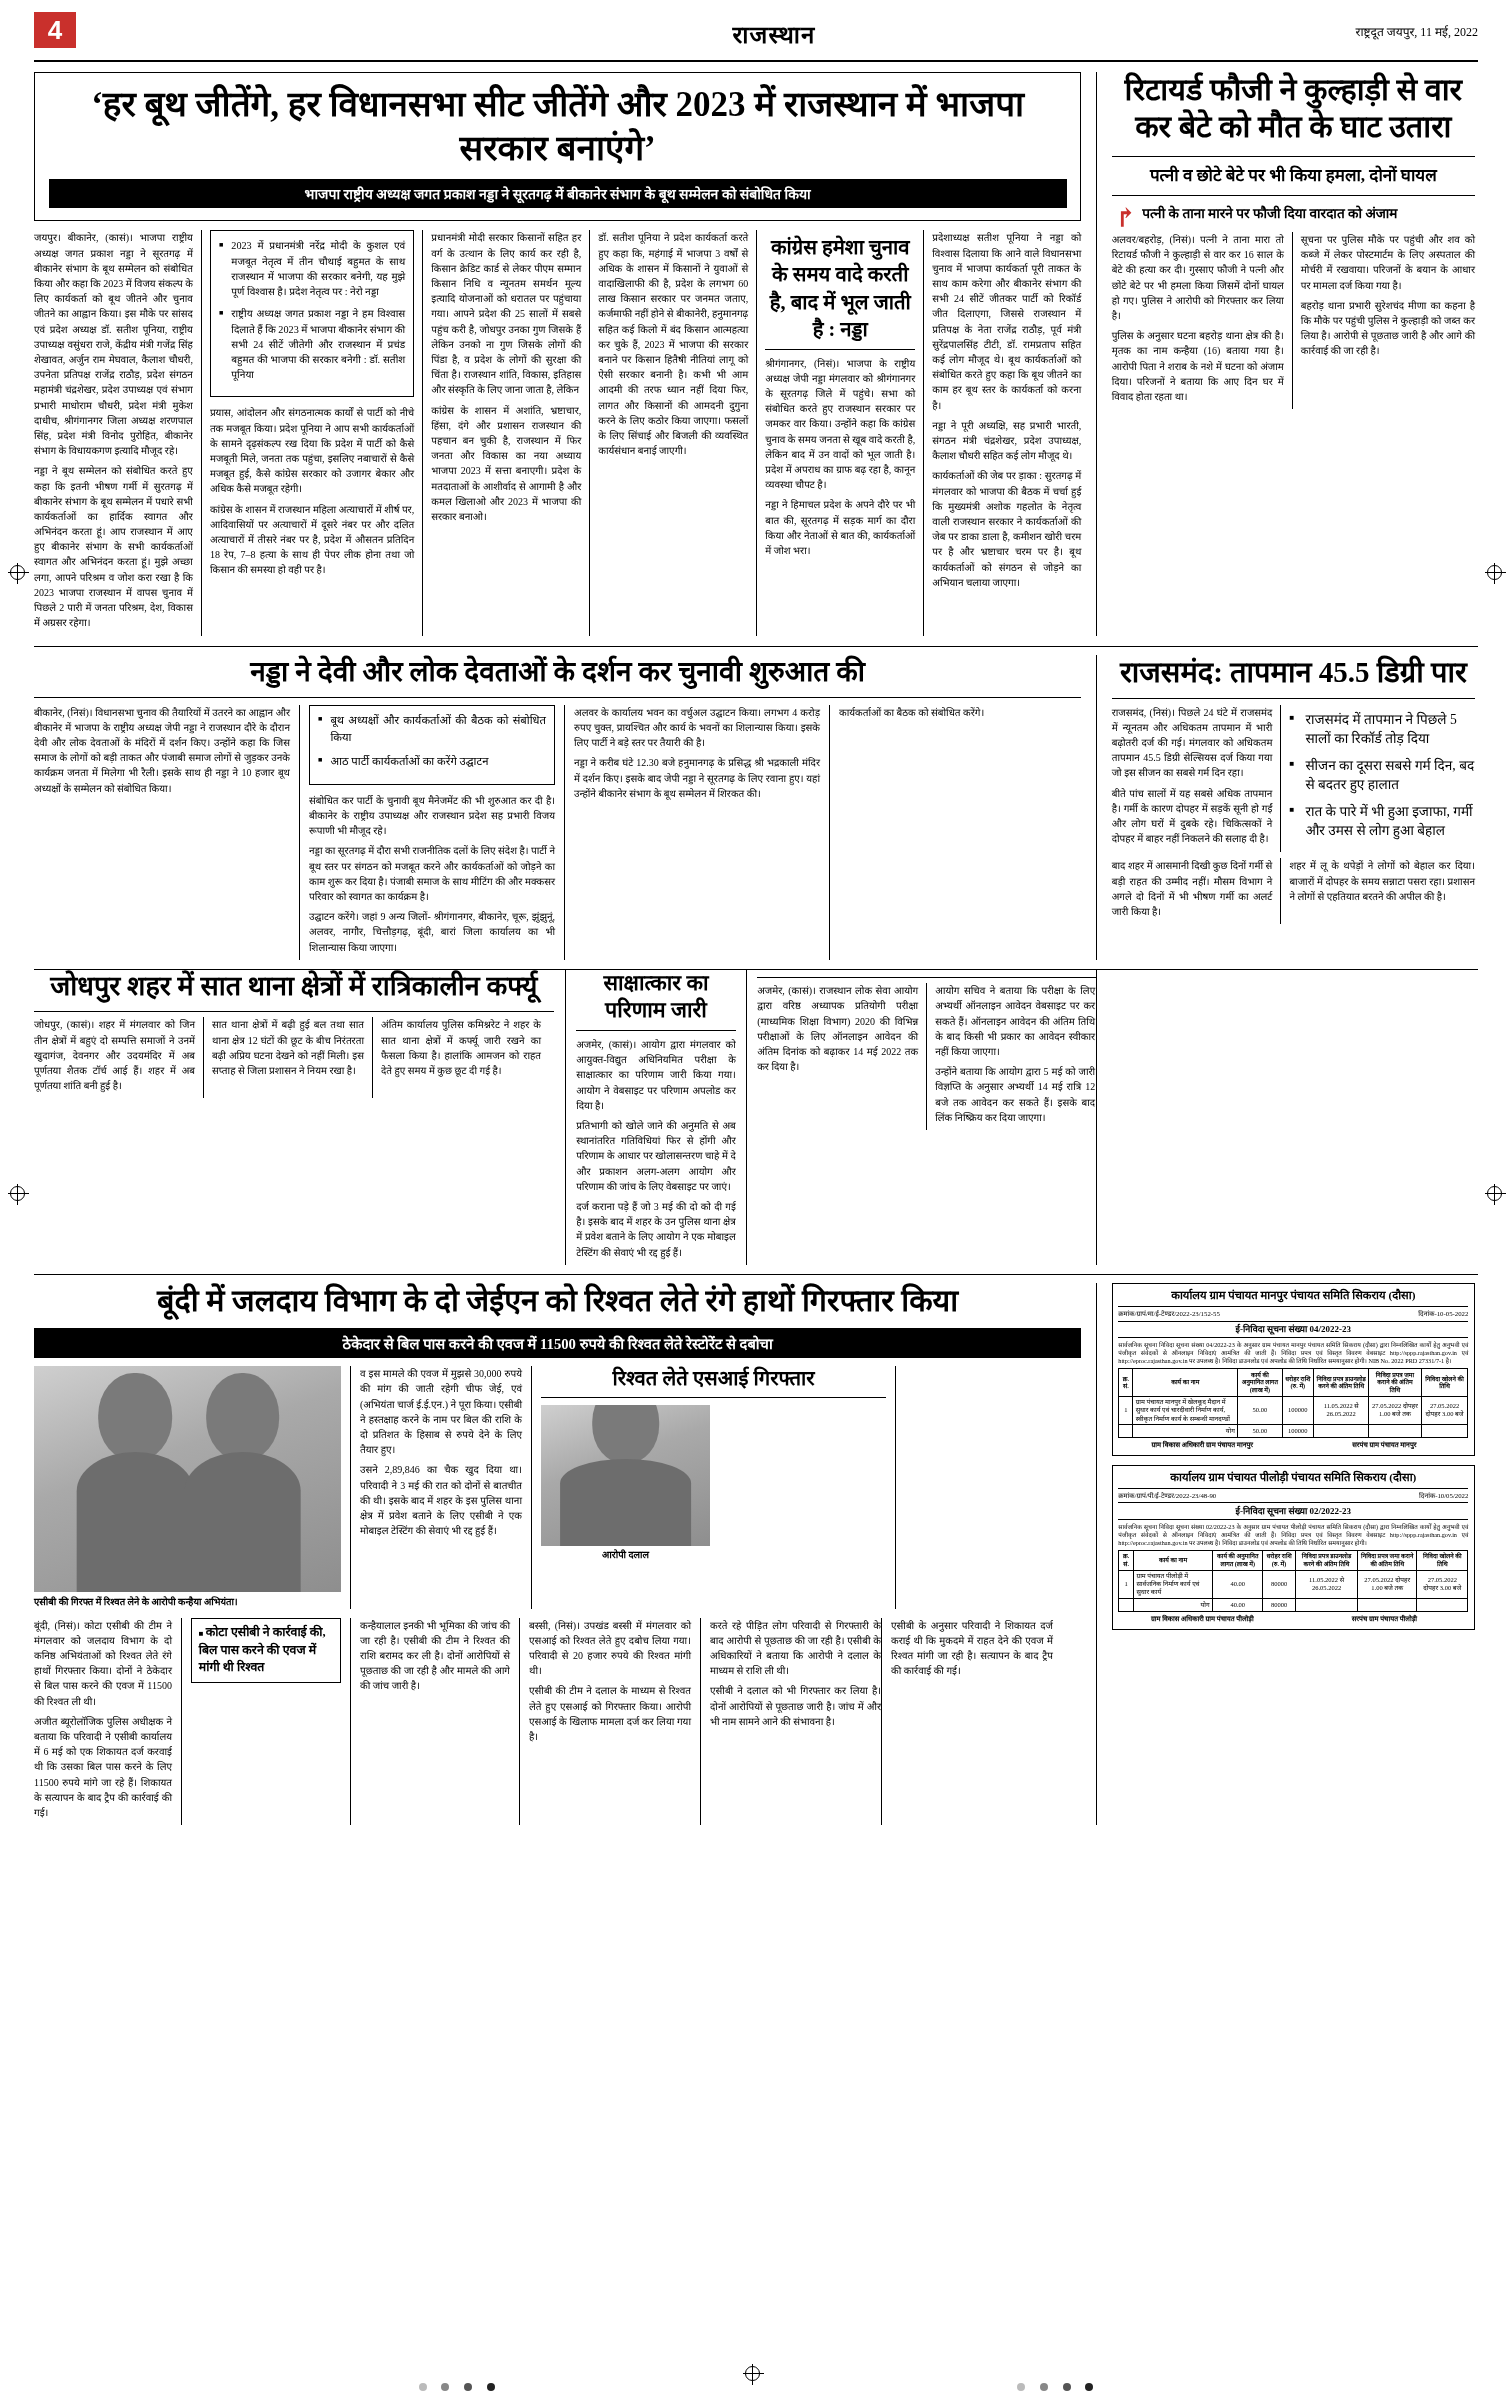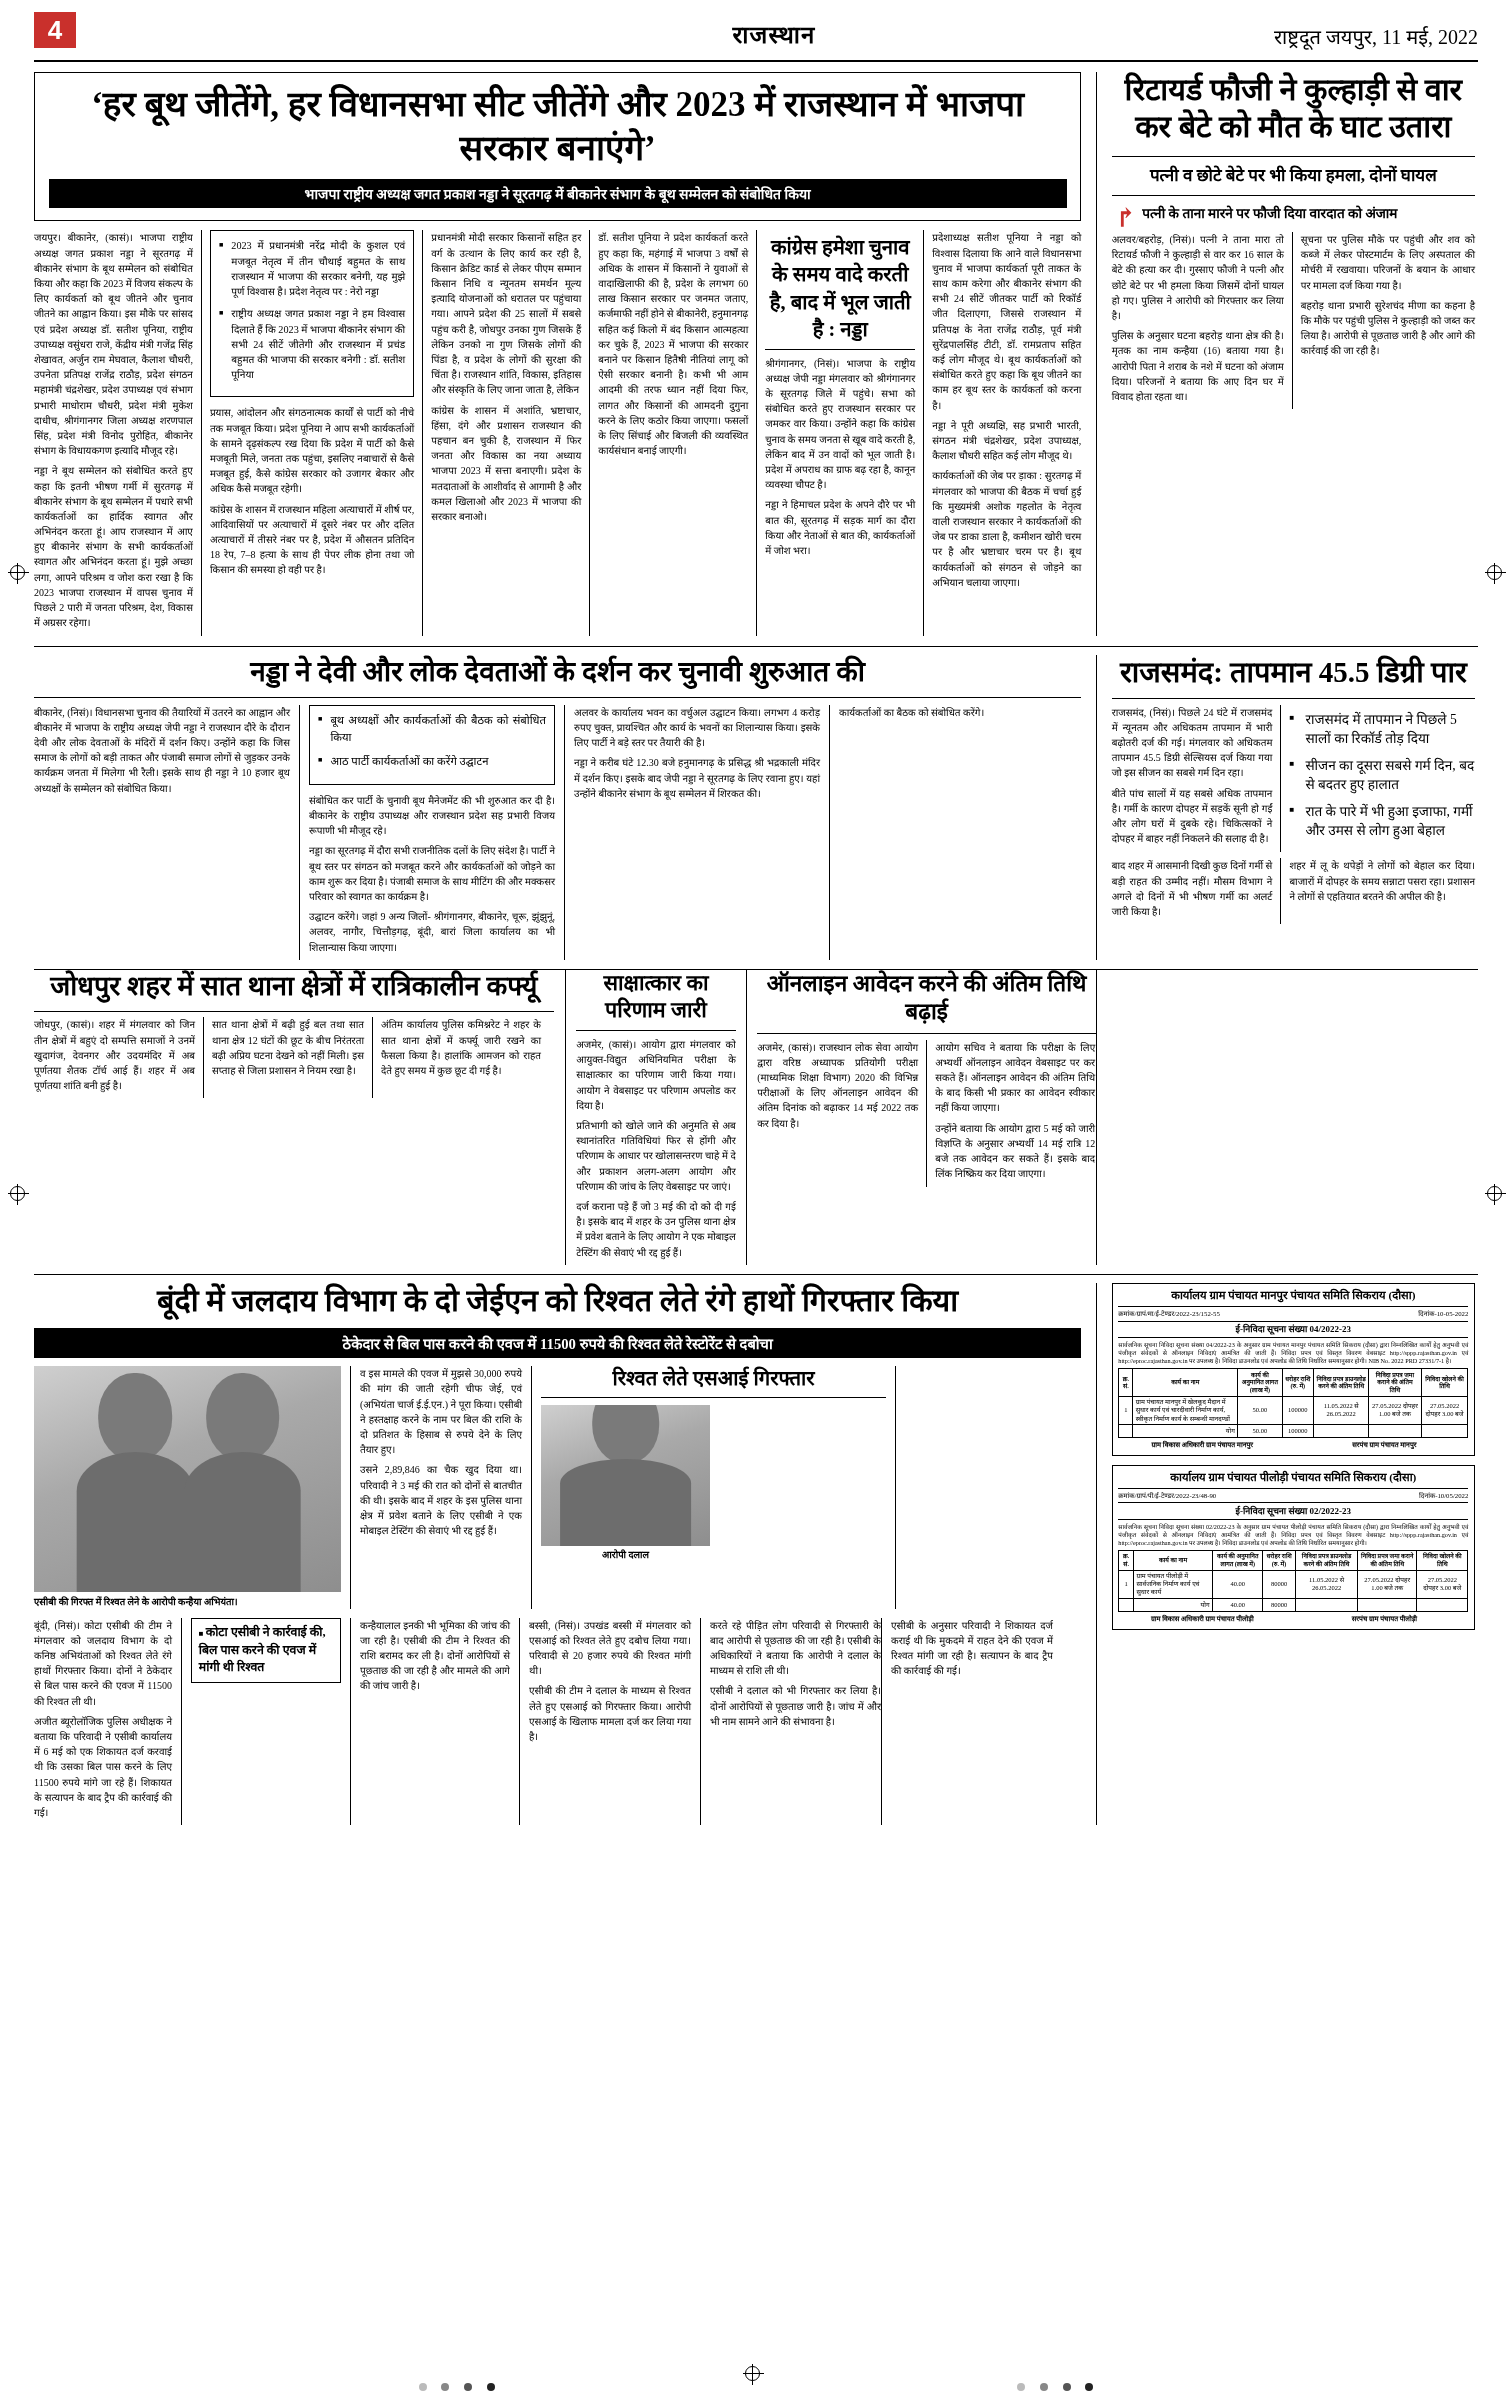--- a/index.html
+++ b/index.html
@@ -41,21 +41,21 @@
     text-align: center;
     font-size: 24px;
     font-weight: bold;
     letter-spacing: 1.1px;
     padding-left: 36px;
   }
   .masthead-right {
     position: absolute;
     right: 0; top: 22.6px;
     text-align: right;
-    font-size: 20px;
+    font-size: 12px;
   }
 
   
   .content { margin: 0 34px; }
   .flexrow { display: flex; }
   .col { }
   .vrule { border-left: 1.1px solid #000; }
   .hrule { border-top: 1.1px solid #000; }
   .hrule-thin { border-top: 0.6px solid #000; }
 
@@ -447,21 +447,20 @@
         <h3 class="sub-head" style="font-size:21.5px;">साक्षात्कार का परिणाम जारी</h3>
         <div class="hrule" style="margin:6.8px 0 5.6px 0;"></div>
         <div class="body-text">
           <p>अजमेर, (कासं)। आयोग द्वारा मंगलवार को आयुक्त-विद्युत अधिनियमित परीक्षा के साक्षात्कार का परिणाम जारी किया गया। आयोग ने वेबसाइट पर परिणाम अपलोड कर दिया है।</p>
           <p>प्रतिभागी को खोले जाने की अनुमति से अब स्थानांतरित गतिविधियां फिर से होंगी और परिणाम के आधार पर खोलासन्तरण चाहे में दे और प्रकाशन अलग-अलग आयोग और परिणाम की जांच के लिए वेबसाइट पर जाएं।</p>
           <p>दर्ज कराना पड़े हैं जो 3 मई की दो को दी गई है। इसके बाद में शहर के उन पुलिस थाना क्षेत्र में प्रवेश बताने के लिए आयोग ने एक मोबाइल टेस्टिंग की सेवाएं भी रद्द हुई हैं।</p>
         </div>
       </div>
 
       <div class="col vrule" style="width:350px; padding-left:10.2px;">
-        <h3 class="sub-head" style="font-size:22.6px;">ऑनलाइन आवेदन करने की अंतिम तिथि बढ़ाई</h3>
         <div class="hrule" style="margin:6.8px 0 5.6px 0;"></div>
         <div class="flexrow">
           <div class="col body-text" style="width:169px; padding-right:8px;">
             <p>अजमेर, (कासं)। राजस्थान लोक सेवा आयोग द्वारा वरिष्ठ अध्यापक प्रतियोगी परीक्षा (माध्यमिक शिक्षा विभाग) 2020 की विभिन्न परीक्षाओं के लिए ऑनलाइन आवेदन की अंतिम दिनांक को बढ़ाकर 14 मई 2022 तक कर दिया है।</p>
           </div>
           <div class="col vrule body-text" style="width:169px; padding-left:8px;">
             <p>आयोग सचिव ने बताया कि परीक्षा के लिए अभ्यर्थी ऑनलाइन आवेदन वेबसाइट पर कर सकते हैं। ऑनलाइन आवेदन की अंतिम तिथि के बाद किसी भी प्रकार का आवेदन स्वीकार नहीं किया जाएगा।</p>
             <p>उन्होंने बताया कि आयोग द्वारा 5 मई को जारी विज्ञप्ति के अनुसार अभ्यर्थी 14 मई रात्रि 12 बजे तक आवेदन कर सकते हैं। इसके बाद लिंक निष्क्रिय कर दिया जाएगा।</p>
           </div>
         </div>

